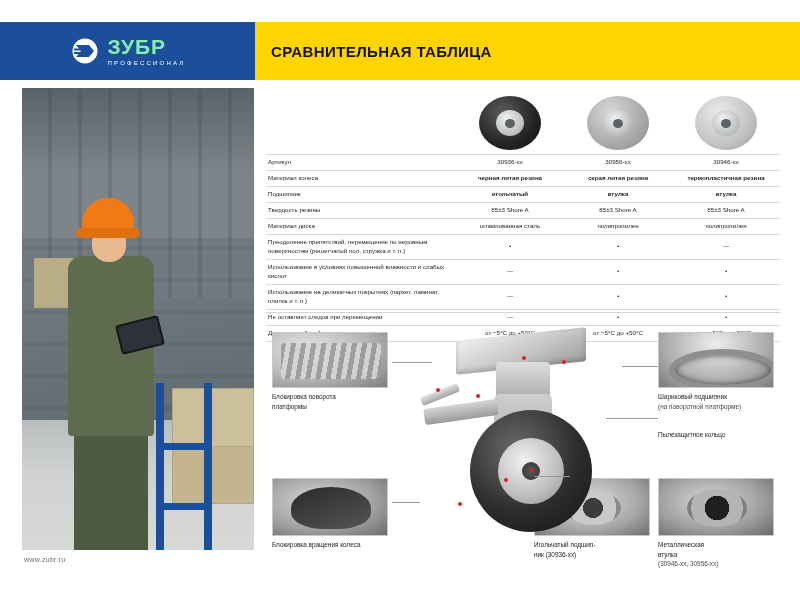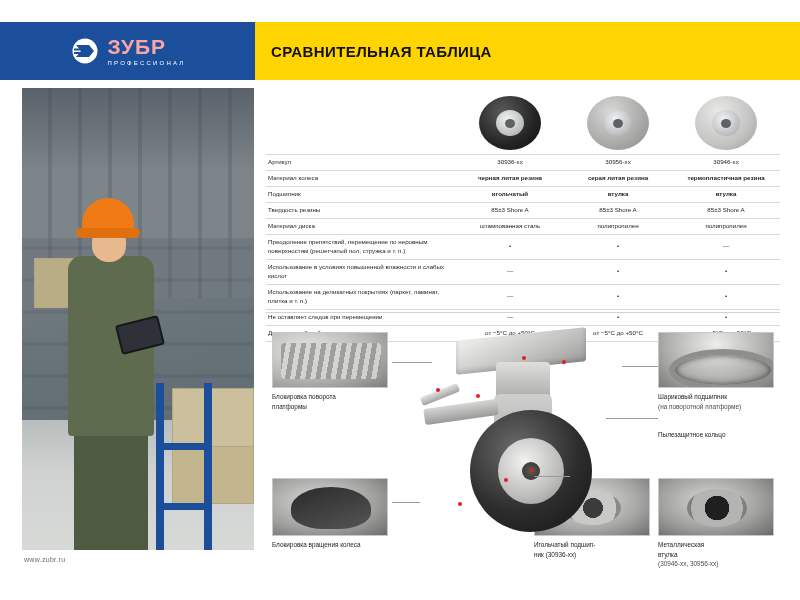--- a/index.html
+++ b/index.html
@@ -19,21 +19,21 @@
   .top-blue {
     position: absolute; left: 0; top: 22px;
     width: 255px; height: 58px;
     background: #1b4f9c;
     display: flex; align-items: center; justify-content: center;
   }
   .logo-wrap { display: flex; align-items: center; gap: 8px; }
   .logo-mark {
     width: 30px; height: 26px; position: relative;
   }
-  .logo-text { color: #fca5a5; font-weight: bold; font-size: 21px; letter-spacing: 1px; line-height: 1; }
+  .logo-text { color: #86efac; font-weight: bold; font-size: 21px; letter-spacing: 1px; line-height: 1; }
   .logo-sub { color: #ffffff; font-size: 6px; letter-spacing: 2.2px; margin-top: 3px; text-align: right; }
 
   .yellow-bar {
     position: absolute; left: 255px; top: 22px;
     width: 545px; height: 58px;
     background: #ffd400;
     display: flex; align-items: center;
   }
   .yellow-title {
     margin-left: 16px;

